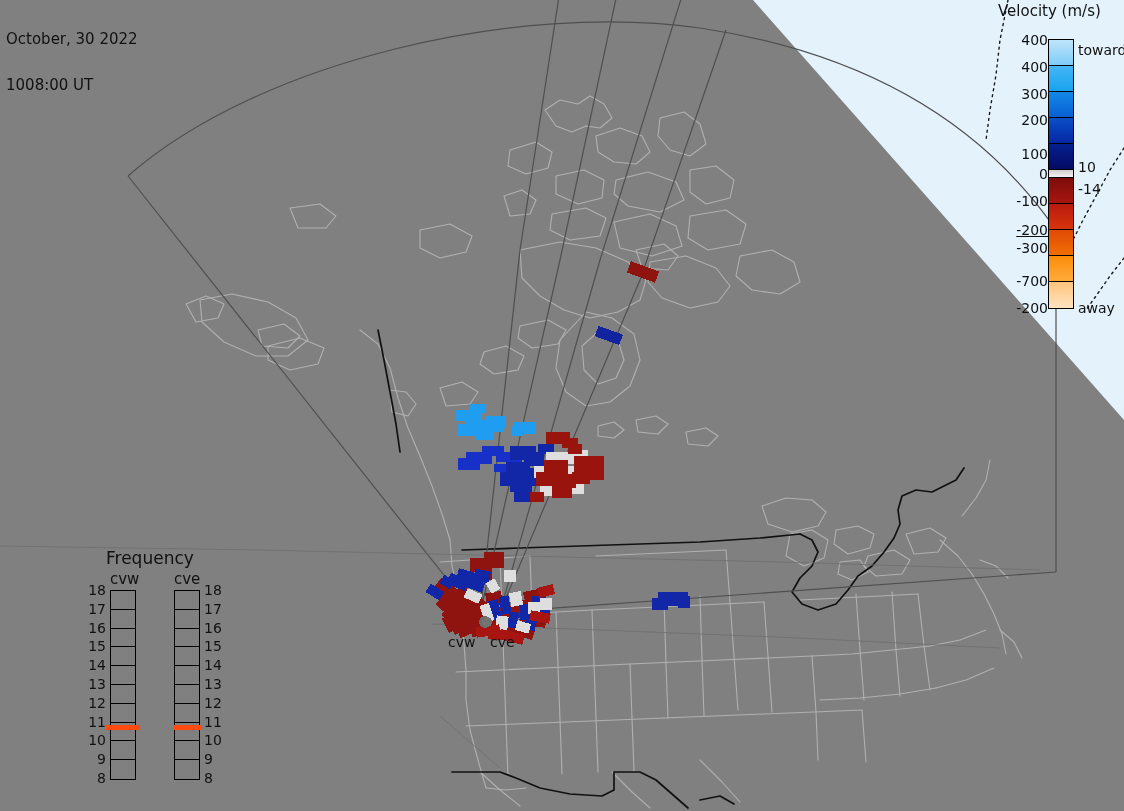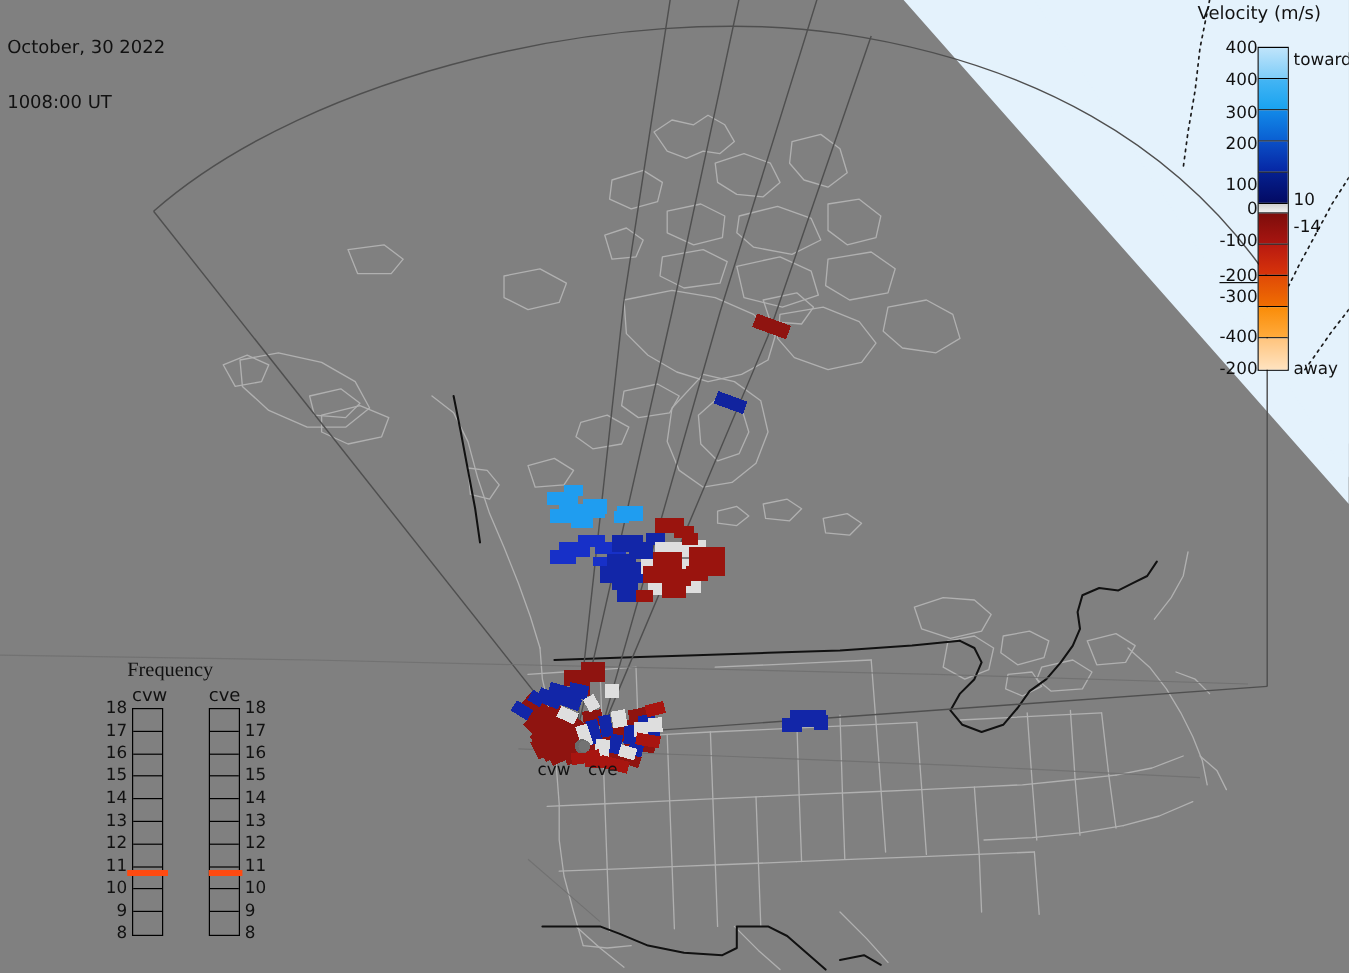--- a/index.html
+++ b/index.html
@@ -30,21 +30,21 @@
          border-bottom:1px solid #000;}
   .cbseg:last-child{border-bottom:none;}
   .cbtick{position:absolute;right:76px;color:#111;font-size:14px;
           line-height:14px;white-space:nowrap;text-align:right;}
   .cbside{position:absolute;left:84px;color:#111;font-size:14px;
           line-height:14px;white-space:nowrap;}
 
   
   #freqwrap{position:absolute;left:82px;top:548px;width:160px;height:250px;}
   #freqtitle{position:absolute;left:24px;top:0px;color:#111;font-size:17px;
-             white-space:nowrap;font-family:Liberation Serif, serif;}
+             white-space:nowrap;}
   .freqhdr{position:absolute;top:22px;color:#111;font-size:15px;white-space:nowrap;}
   .freqcol{position:absolute;top:42px;width:26px;height:190px;
            border:1px solid #000;box-sizing:border-box;}
   .freqcell{position:absolute;left:0;width:100%;box-sizing:border-box;
             border-bottom:1px solid #000;}
   .freqcell:last-child{border-bottom:none;}
   .freqlab{position:absolute;color:#111;font-size:14px;line-height:14px;
            white-space:nowrap;}
   .freqmark{position:absolute;height:5px;background:#ff4a10;}
 
@@ -368,21 +368,21 @@
     <div id="cbticks">
         <div class="cbtick" style="top: 33px;">400</div>
         <div class="cbtick" style="top: 59.8px; margin-left: 40px;">400</div>
         <div class="cbtick" style="top: 86.6px;">300</div>
         <div class="cbtick" style="top: 113.4px;">200</div>
         <div class="cbtick" style="top: 147px;">100</div>
         <div class="cbtick" style="top: 167px;">0</div>
         <div class="cbtick" style="top: 193.8px;">-100</div>
         <div class="cbtick" style="top: 223px; text-decoration: underline;">-200</div>
         <div class="cbtick" style="top: 241px;">-300</div>
-        <div class="cbtick" style="top: 274.2px;">-400</div>
+        <div class="cbtick" style="top: 274.2px;">-700</div>
         <div class="cbtick" style="top: 301px;">-200</div>
       </div>
     <div class="cbside" style="top:43px;">toward</div>
     <div class="cbside" style="top:160px;">10</div>
     <div class="cbside" style="top:182px;">-14</div>
     <div class="cbside" style="top:301px;">away</div>
   </div>
 
   <div id="freqwrap">
     <div id="freqtitle">Frequency</div>

